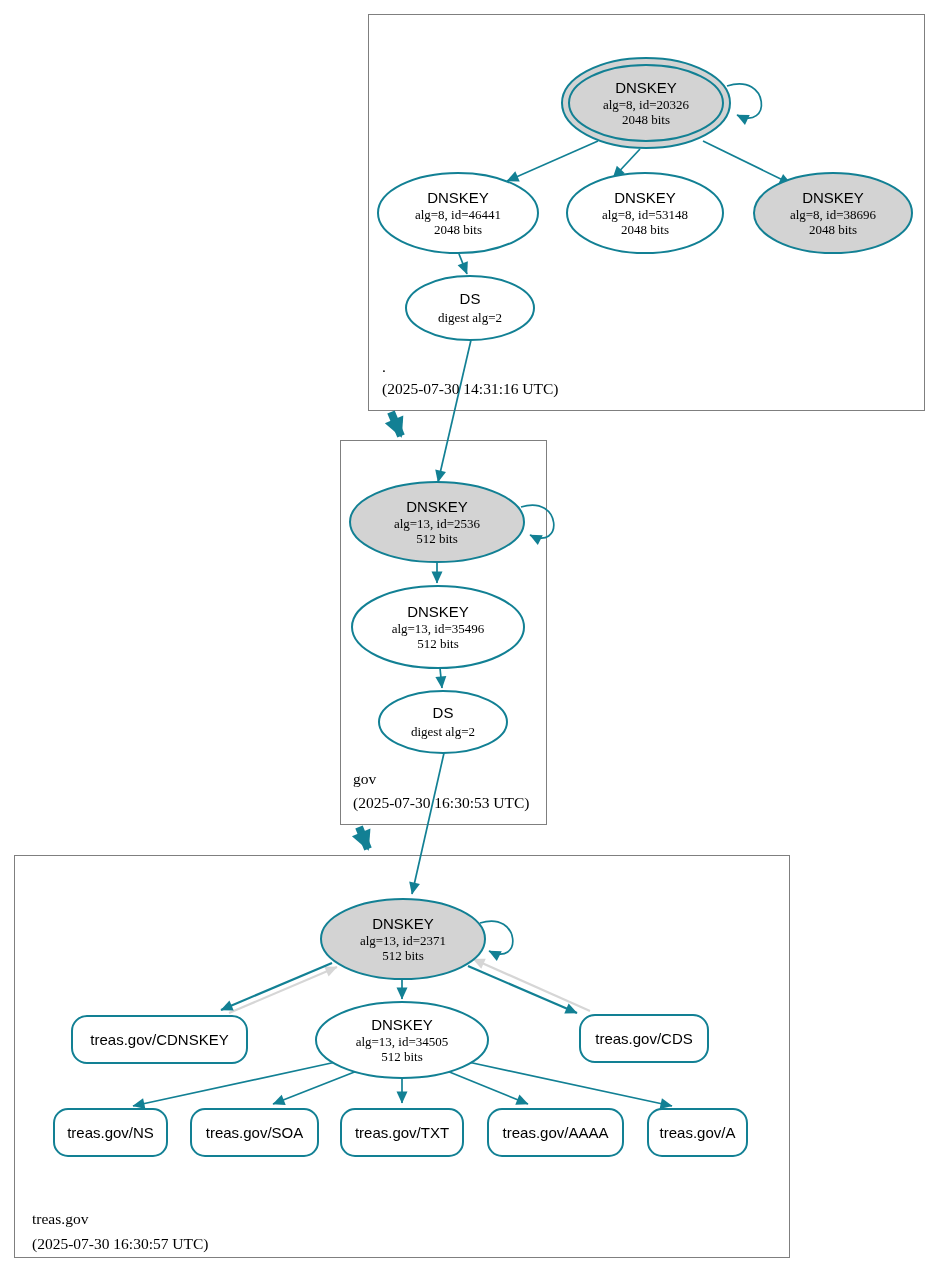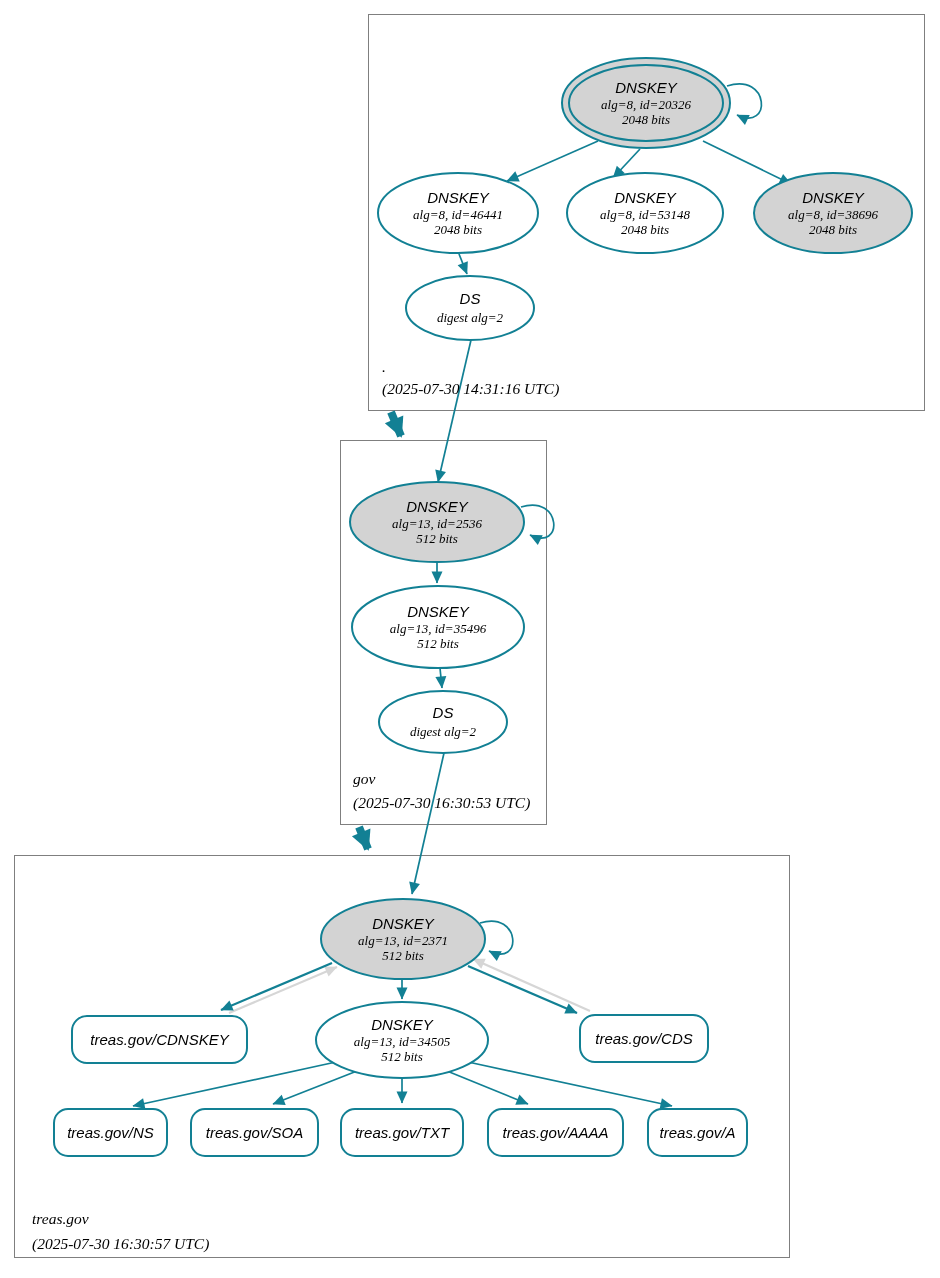--- a/index.html
+++ b/index.html
@@ -4,21 +4,21 @@
 <style>
   :root{
     --teal:#128094;
     --edge-gray:#d6d6d6;
     --node-gray:#d3d3d3;
     --box-border:#7f7f7f;
     --text:#000000;
     --bg:#ffffff;
   }
   html,body{margin:0;padding:0;background:var(--bg);}
-  .canvas{position:relative;width:772px;height:1278px;background:var(--bg);font-style:italic;}
+  .canvas{position:relative;width:772px;height:1278px;background:var(--bg);}
   svg{display:block;}
   .zone-box{fill:none;stroke:var(--box-border);stroke-width:1;}
   .node-ellipse{stroke:var(--teal);stroke-width:2;fill:#ffffff;}
   .node-ellipse.gray{fill:var(--node-gray);}
   .rr-rect{fill:#ffffff;stroke:var(--teal);stroke-width:2;}
   .edge{stroke:var(--teal);stroke-width:1.7;fill:none;}
   .edge.pair{stroke-width:2.2;}
   .edge.gray{stroke:var(--edge-gray);stroke-width:2.2;}
   .edge.thick{stroke:var(--teal);stroke-width:8;}
   .fill-teal{fill:var(--teal);}

